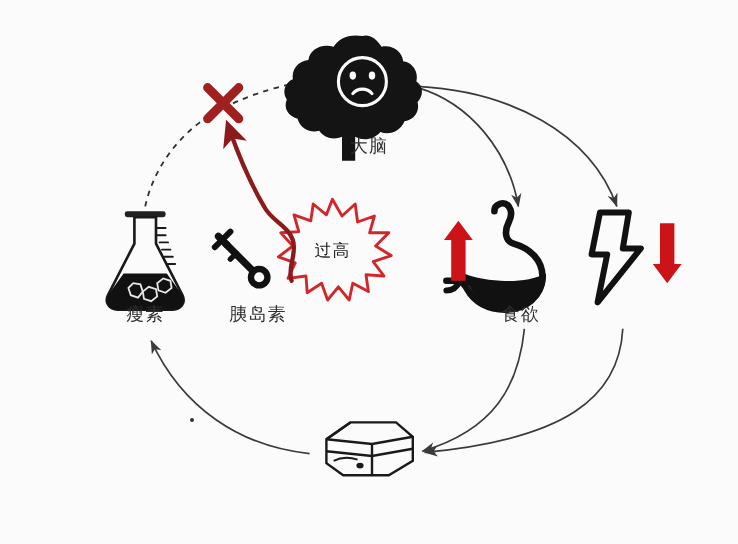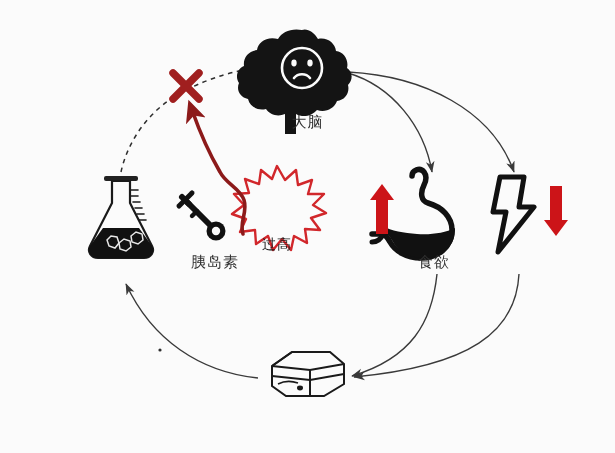--- a/index.html
+++ b/index.html
@@ -194,21 +194,22 @@
       <polygon points="382,184 394,200 388,200 388,234 376,234 376,200 370,200" fill="#cc1418"></polygon>
     </g>
 
     <g>
       <polygon points="556,236 544,220 550,220 550,186 562,186 562,220 568,220" fill="#cc1418"></polygon>
     </g>
   </svg>
 
   <div class="node-label" style="left:0; top:113px; width:615px;">大脑</div>
 
+  <div class="node-label" style="left:71px; top:253px; width:100px;">瘦素</div>
 
   <div class="node-label" style="left:384px; top:253px; width:100px;">食欲</div>
 
   <div class="node-label" style="left:165px; top:253px; width:100px;">胰岛素</div>
 
 
 
-  <div class="burst-label" style="left:262px; top:200px;margin-top:36px;">过高</div>
+  <div class="burst-label" style="left:262px; top:200px;">过高</div>
 </div>
 
 </body></html>

